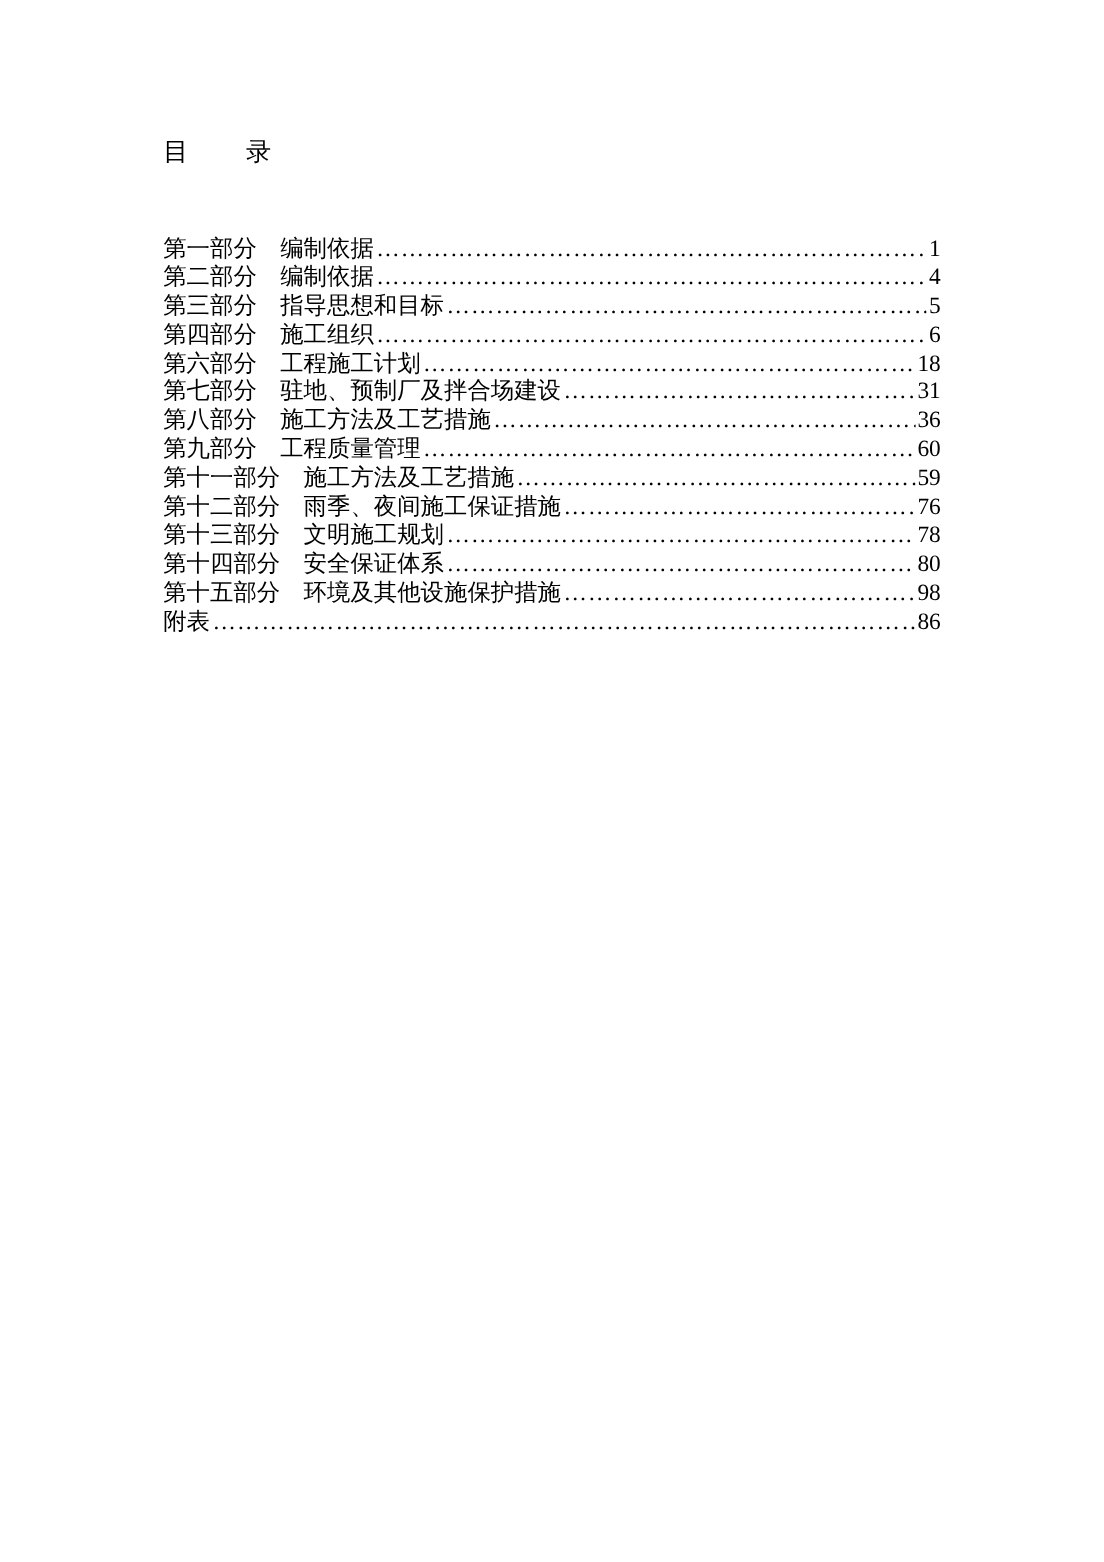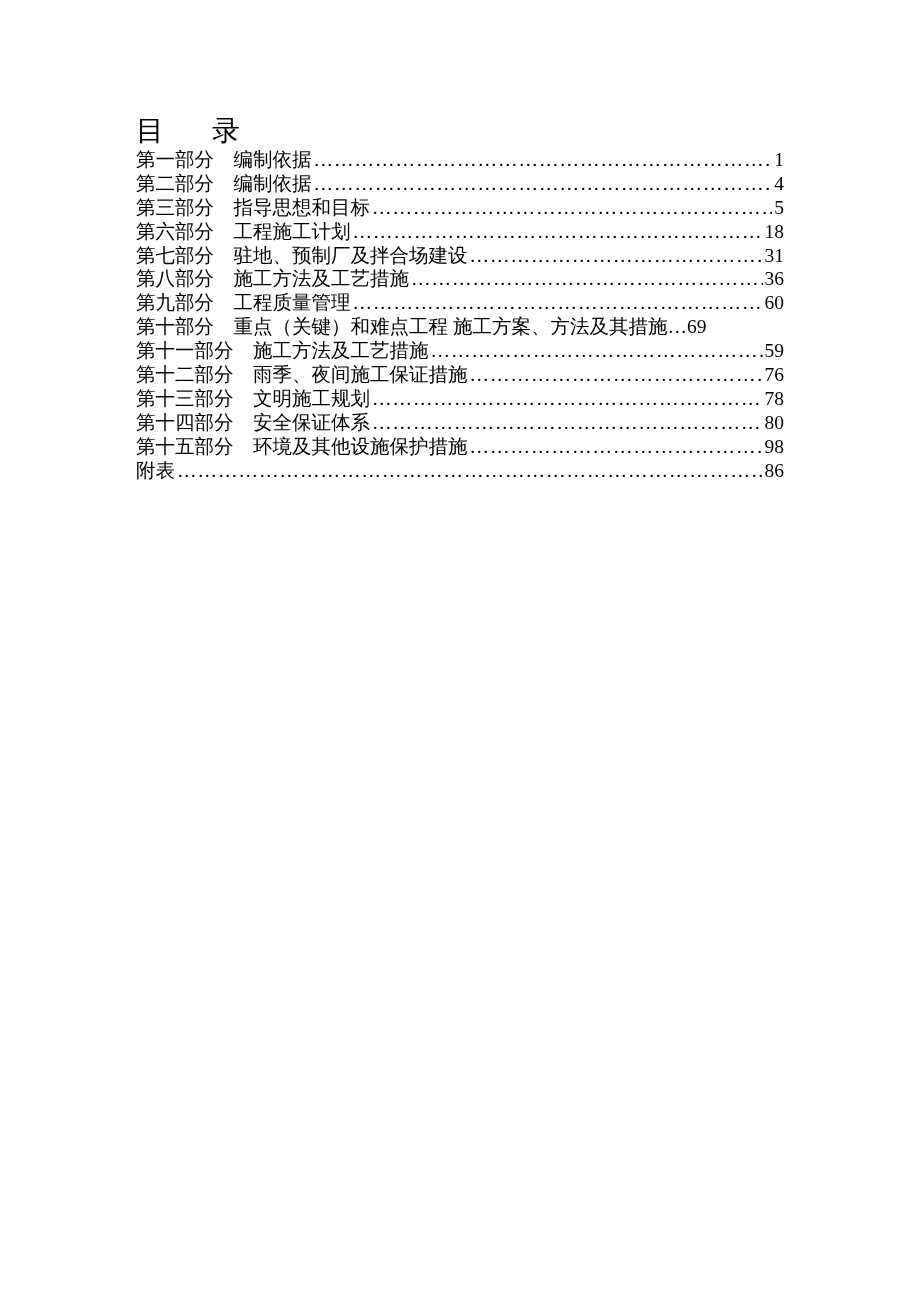--- a/index.html
+++ b/index.html
@@ -11,22 +11,23 @@
       width: 920px;
       height: 1302px;
       background: #ffffff;
       font-family: "SimSun", "宋体", serif;
       color: #000000;
     }
     .page {
       padding: 112px 136px 0 136px;
     }
     .title {
-      font-size: 28px;
+      font-size: 21px;
       letter-spacing: 48px;
+      margin-bottom: 58px;
       font-weight: normal;
     }
     .toc {
       font-size: 19.5px;
       line-height: 1;
     }
     .toc-entry {
       display: flex;
       align-items: flex-start;
       margin-bottom: 4.4px;
@@ -75,20 +76,27 @@
         <span class="toc-page">4</span>
       </div>
       <div class="toc-entry">
         <span class="toc-section">第三部分</span>
         <span class="toc-gap">　</span>
         <span class="toc-title">指导思想和目标</span>
         <span class="toc-leader"></span>
         <span class="toc-page">5</span>
       </div>
       <div class="toc-entry">
+        <span class="toc-section">第四部分</span>
+        <span class="toc-gap">　</span>
+        <span class="toc-title">施工组织</span>
+        <span class="toc-leader"></span>
+        <span class="toc-page">6</span>
+      </div>
+      <div class="toc-entry">
         <span class="toc-section">第六部分</span>
         <span class="toc-gap">　</span>
         <span class="toc-title">工程施工计划</span>
         <span class="toc-leader"></span>
         <span class="toc-page">18</span>
       </div>
       <div class="toc-entry">
         <span class="toc-section">第七部分</span>
         <span class="toc-gap">　</span>
         <span class="toc-title">驻地、预制厂及拌合场建设</span>
@@ -101,27 +109,20 @@
         <span class="toc-title">施工方法及工艺措施</span>
         <span class="toc-leader"></span>
         <span class="toc-page">36</span>
       </div>
       <div class="toc-entry">
         <span class="toc-section">第九部分</span>
         <span class="toc-gap">　</span>
         <span class="toc-title">工程质量管理</span>
         <span class="toc-leader"></span>
         <span class="toc-page">60</span>
-      </div>
-      <div class="toc-entry">
-        <span class="toc-section">第十部分</span>
-        <span class="toc-gap">　</span>
-        <span class="toc-title">重点（关键）和难点工程 施工方案、方法及其措施 </span>
-        <span>…</span>
-        <span class="toc-page">69</span>
       </div>
       <div class="toc-entry">
         <span class="toc-section">第十一部分</span>
         <span class="toc-gap">　</span>
         <span class="toc-title">施工方法及工艺措施</span>
         <span class="toc-leader"></span>
         <span class="toc-page">59</span>
       </div>
       <div class="toc-entry">
         <span class="toc-section">第十二部分</span>

